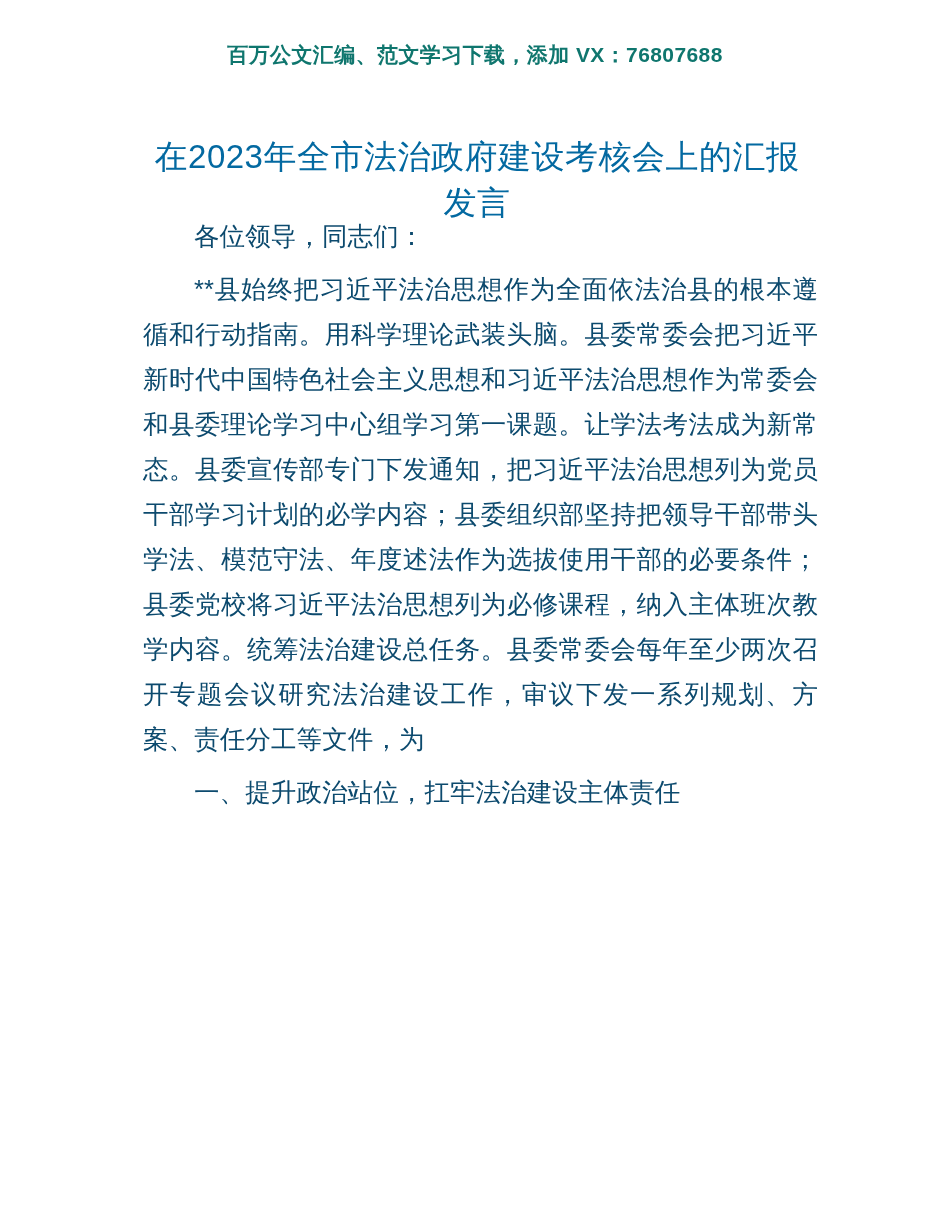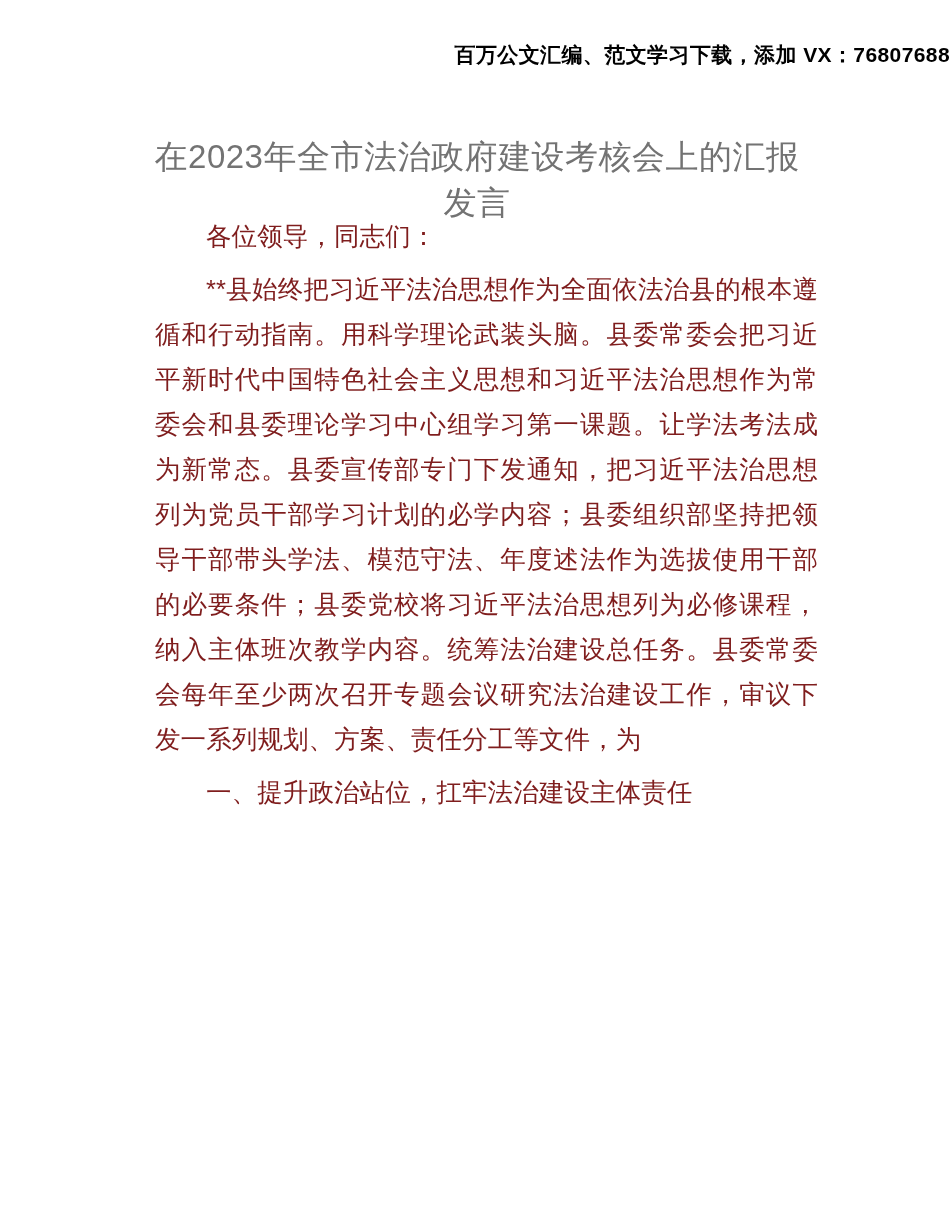--- a/index.html
+++ b/index.html
@@ -21,59 +21,59 @@
     background: #ffffff;
     box-sizing: border-box;
   }
 
   
   .promo-header {
     position: absolute;
     top: 42px;
     left: 0;
     width: 950px;
-    text-align: right;
-    color: #000000;
+    text-align: center;
+    color: #0f766e;
     font-size: 21px;
     font-weight: bold;
     letter-spacing: 0.4px;
     line-height: 1.25;
     white-space: nowrap;
   }
 
   
   .doc-title {
     position: absolute;
     top: 112px;
     left: 138px;
     width: 678px;
     text-align: center;
     font-size: 33px;
     font-weight: normal;
-    color: #737373;
+    color: #0369a1;
     line-height: 46px;
     letter-spacing: 0.5px;
   }
 
   
   .body-col {
     position: absolute;
     top: 214px;
     left: 138px;
     width: 680px;
   }
 
   .para {
     font-size: 25.5px;
     line-height: 45px;
-    color: #7f1d1d;
+    color: #0c4a6e;
     text-align: justify;
     text-justify: inter-character;
     text-indent: 51px;
-    margin: 0 0 6px 17px;
+    margin: 0 0 6px 5px;
     letter-spacing: 0.1px;
     word-break: break-all;
   }
 
   .para.salutation {
     margin-bottom: 8px;
   }
 
   .para.section-heading {
     margin-top: 8px;

